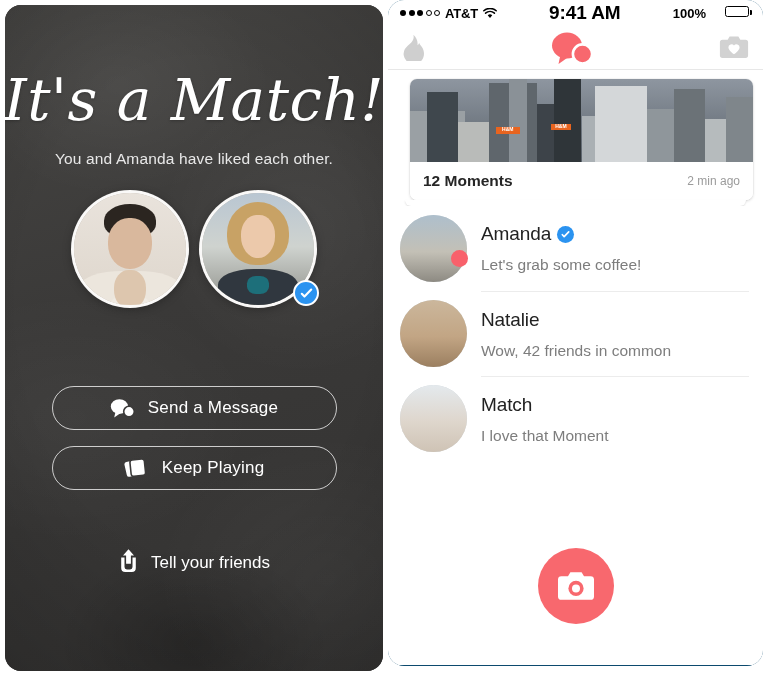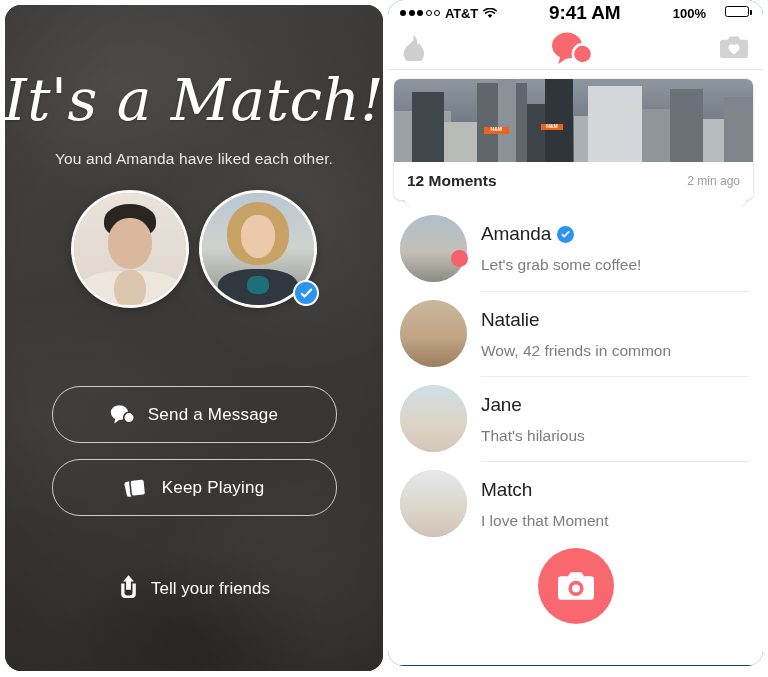--- a/index.html
+++ b/index.html
@@ -146,21 +146,21 @@
   }
   .verified-badge-lg svg { width: 13px; height: 13px; display: block; }
 
   .match-buttons {
     margin-top: 78px;
     width: 100%;
     display: flex; flex-direction: column; align-items: center;
     gap: 16px;
   }
   .pill-btn {
-    width: 285px; height: 57px;
+    width: 285px; height: 44px;
     border: 1.5px solid rgba(255,255,255,.75);
     border-radius: 28px;
     background: transparent;
     color: #ffffff;
     font-size: 17px;
     letter-spacing: .2px;
     display: flex; align-items: center; justify-content: center;
     gap: 13px;
     cursor: pointer;
   }
@@ -231,21 +231,21 @@
   .app-header svg { display: block; }
 
   .list-scroll {
     height: calc(666px - 26px - 45px);
     overflow: hidden;
     background: #ffffff;
     position: relative;
   }
 
   .moments-card {
-    margin: 9px 10px 0 6px;
+    margin: 9px 10px 0 22px;
     border-radius: 7px;
     overflow: hidden;
     background: #fff;
     box-shadow: 0 1px 3px rgba(0,0,0,.16), 0 0 0 .5px rgba(0,0,0,.05);
     cursor: pointer;
   }
   .moments-photo {
     height: 83px;
     position: relative;
     overflow: hidden;
@@ -529,31 +529,20 @@
             </div>
             <div class="row-text">
               <div class="row-name-line">
                 <span class="row-name">Natalie</span>
               </div>
               <div class="row-msg">Wow, 42 friends in common</div>
             </div>
           </div>
           <div class="match-row">
             <div class="row-avatar">
-              <div class="av av-jane"></div>
-            </div>
-            <div class="row-text">
-              <div class="row-name-line">
-                <span class="row-name">Jane</span>
-              </div>
-              <div class="row-msg">That's hilarious</div>
-            </div>
-          </div>
-          <div class="match-row">
-            <div class="row-avatar">
               <div class="av av-rose"></div>
             </div>
             <div class="row-text">
               <div class="row-name-line">
                 <span class="row-name">Match</span>
               </div>
               <div class="row-msg">I love that Moment</div>
             </div>
           </div>
         </div>

